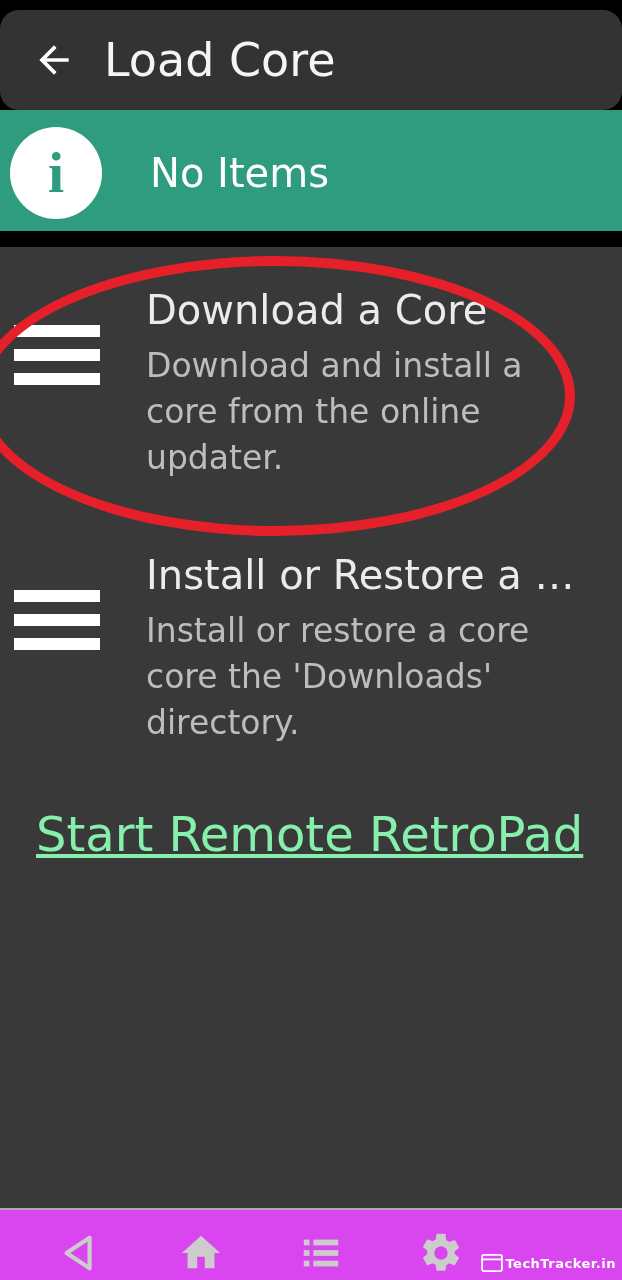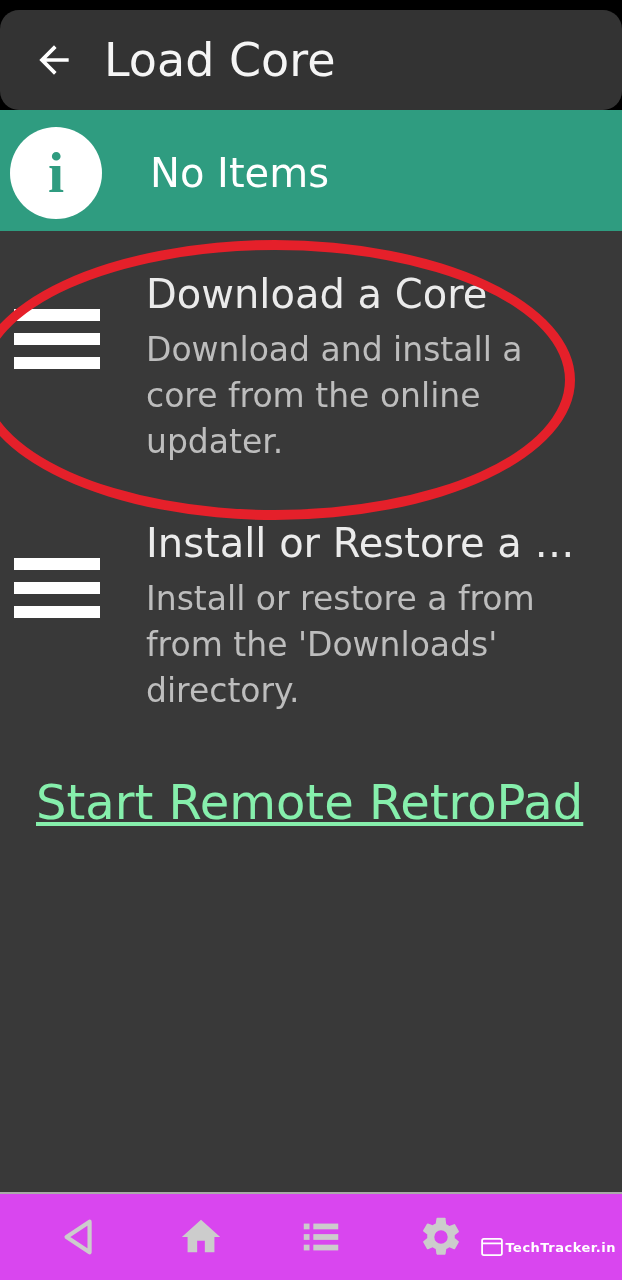--- a/index.html
+++ b/index.html
@@ -67,20 +67,21 @@
   }
   .content {
     background: #393939;
     height: 963px;
     position: relative;
   }
   .list-item {
     display: flex;
     align-items: flex-start;
     padding: 30px 20px 30px 10px;
+    margin-top: 16px;
   }
   .hamburger-icon {
     width: 90px;
     flex-shrink: 0;
     margin-top: 38px;
     margin-left: 4px;
     margin-right: 42px;
   }
   .hamburger-icon div {
     height: 12px;
@@ -196,21 +197,21 @@
   </div>
 
   <div class="list-item" style="padding-top:24px;">
     <div class="hamburger-icon">
       <div></div>
         <div></div>
         <div></div>
     </div>
     <div class="item-text">
       <div class="item-title">Install or Restore a Core</div>
-      <div class="item-desc">Install or restore a from from the 'Downloads' directory.</div>
+      <div class="item-desc">Install or restore a core core the 'Downloads' directory.</div>
     </div>
   </div>
 
   <div class="simple-item">Start Remote RetroPad</div>
 
   <div class="circle-highlight"></div>
 
   <div class="divider"></div>
 </div>
 

